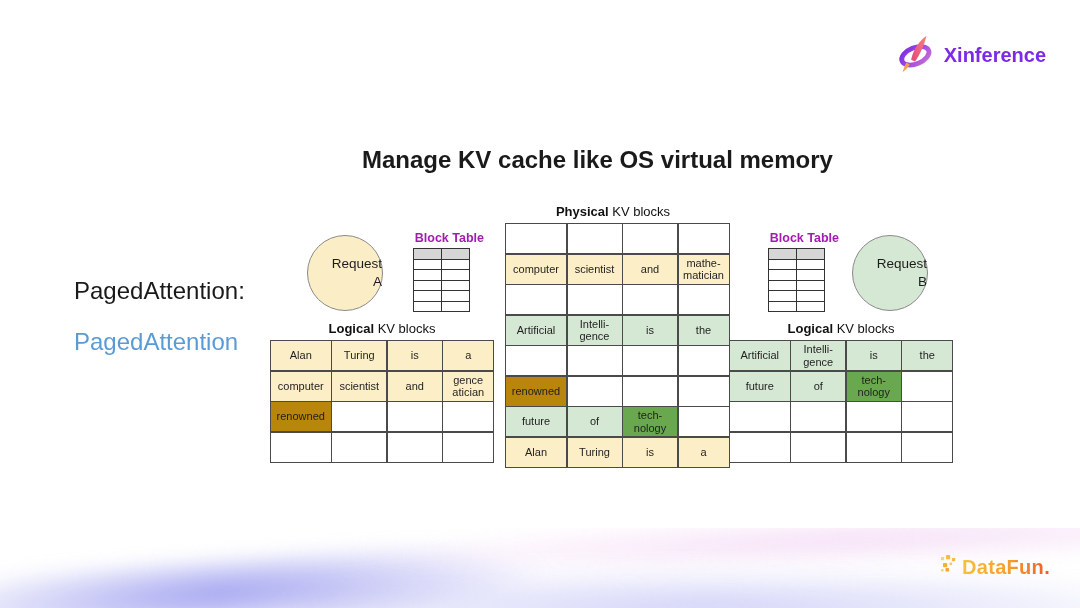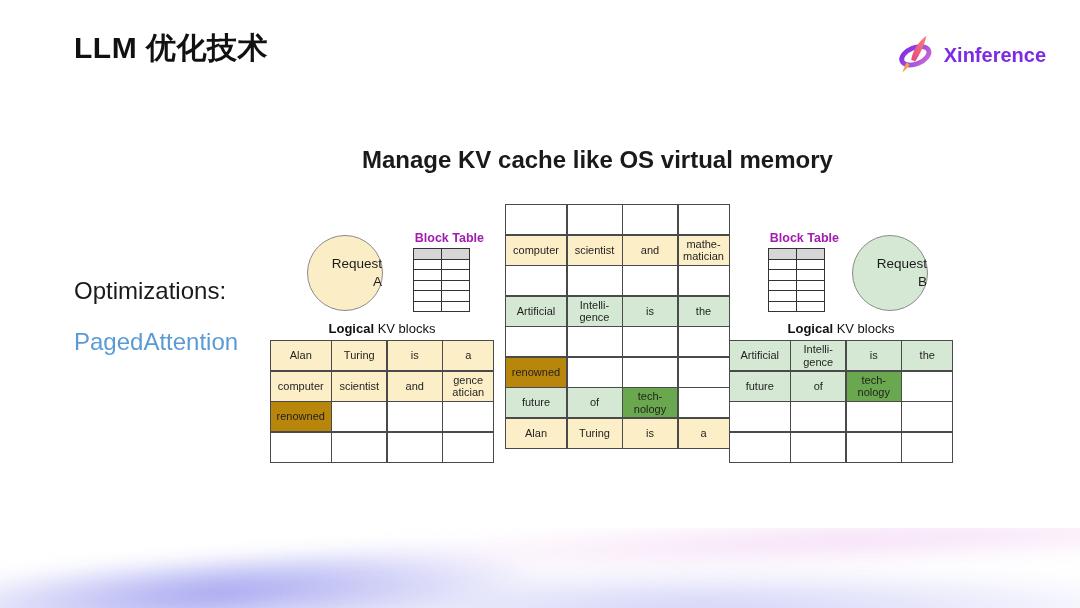--- a/index.html
+++ b/index.html
@@ -116,21 +116,20 @@
     font-size:20px; font-weight:800; letter-spacing:0.3px;
     background:linear-gradient(90deg,#F7C23B,#F59B2D 55%,#EF5A2A);
     -webkit-background-clip:text; background-clip:text; color:transparent;
   }
 </style>
 </head>
 <body>
 
 <div class="slide">
 
-  <div class="page-title">LLM 优化技术</div>
 
   <div class="xinference-logo">
     <span>
       <svg width="44" height="46" viewBox="0 0 46 46" aria-hidden="true">
         <defs>
           <linearGradient id="xg1" x1="0" y1="0" x2="1" y2="1">
             <stop offset="0" stop-color="#7C2AE8"></stop>
               <stop offset="1" stop-color="#C86DD7"></stop>
           </linearGradient>
           <linearGradient id="xg2" x1="0" y1="1" x2="1" y2="0">
@@ -143,21 +142,21 @@
         </g>
         <path d="M19 30 C 21 19, 28 10, 35 5 C 33 14, 28 25, 23 32 Z" fill="url(#xg2)"></path>
         <path d="M14 33 C 12 37, 11 40, 10 43 C 13 41, 15.5 38, 17.5 35 Z" fill="#F2A14B"></path>
       </svg>
     </span>
     <span class="xinference-text">Xinference</span>
   </div>
 
   <div class="subtitle">Manage KV cache like OS virtual memory</div>
 
-  <div class="optimizations-label">Optimizations:</div>
+  <div class="optimizations-label">PagedAttention:</div>
   <div class="paged-attention-label">PagedAttention</div>
 
   <div class="circle req-a">
     <span>Request</span>
     <span>A</span>
   </div>
 
   <div class="block-table bt-left">
     <div class="bt-title">Block Table</div>
     <div class="bt-grid">
@@ -170,20 +169,21 @@
         <div class="cell white"></div>
         <div class="cell white"></div>
         <div class="cell white"></div>
         <div class="cell white"></div>
         <div class="cell white"></div>
         <div class="cell white"></div>
       </div>
   </div>
 
   <div class="kv-table physical-tbl">
+    <div class="kv-title"><b>Physical</b><span> KV blocks</span></div>
     <div class="kv-grid">
         <div class="cell white"></div>
         <div class="cell white"></div>
         <div class="cell white"></div>
         <div class="cell white"></div>
         <div class="cell cream">computer</div>
         <div class="cell cream">scientist</div>
         <div class="cell cream">and</div>
         <div class="cell cream">mathe-
 matician</div>
@@ -285,14 +285,28 @@
         <div class="cell white"></div>
       </div>
   </div>
 
   <div class="wave">
     <div class="w1"></div>
     <div class="w2"></div>
     <div class="w3"></div>
   </div>
 
+  <div class="datafun">
+    <span>
+      <svg width="20" height="22" viewBox="0 0 20 22" aria-hidden="true">
+        <rect x="1" y="3" width="3.2" height="3.2" rx="0.6" fill="#F8D37A"></rect>
+        <rect x="6" y="1" width="4.2" height="4.2" rx="0.8" fill="#F6BE3F"></rect>
+        <rect x="12" y="4" width="3.2" height="3.2" rx="0.6" fill="#F6B93B"></rect>
+        <rect x="3" y="9" width="4.2" height="4.2" rx="0.8" fill="#F5AF34"></rect>
+        <rect x="9.5" y="8.5" width="2.6" height="2.6" rx="0.5" fill="#F8CA5E"></rect>
+        <rect x="1" y="15" width="2.6" height="2.6" rx="0.5" fill="#F8D37A"></rect>
+        <rect x="5.5" y="14" width="3.6" height="3.6" rx="0.7" fill="#F5A62F"></rect>
+      </svg>
+    </span>
+    <span class="datafun-text">DataFun.</span>
+  </div>
 
 </div>
 
 </body></html>

